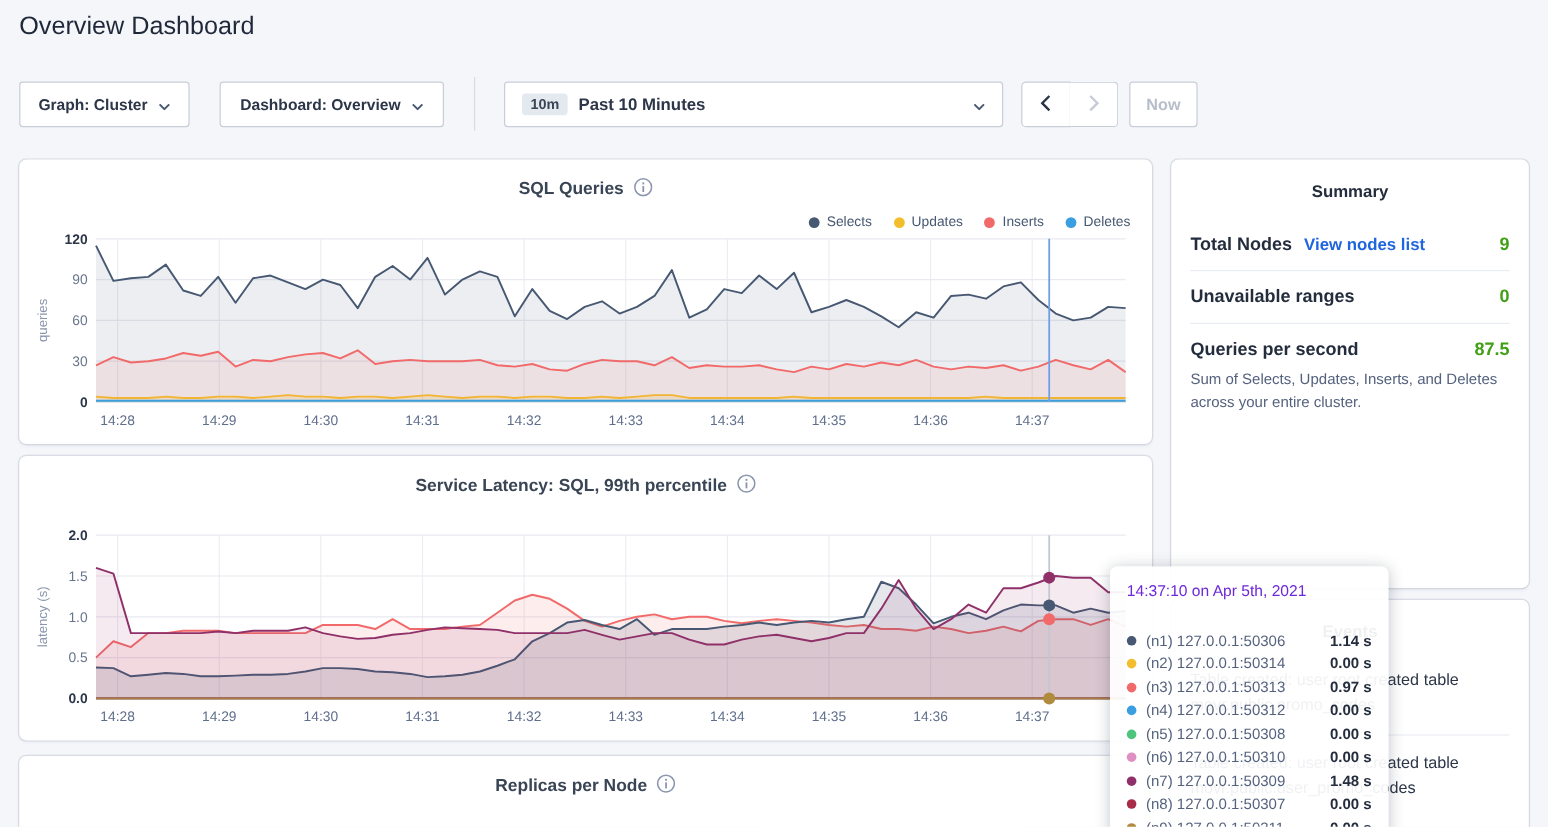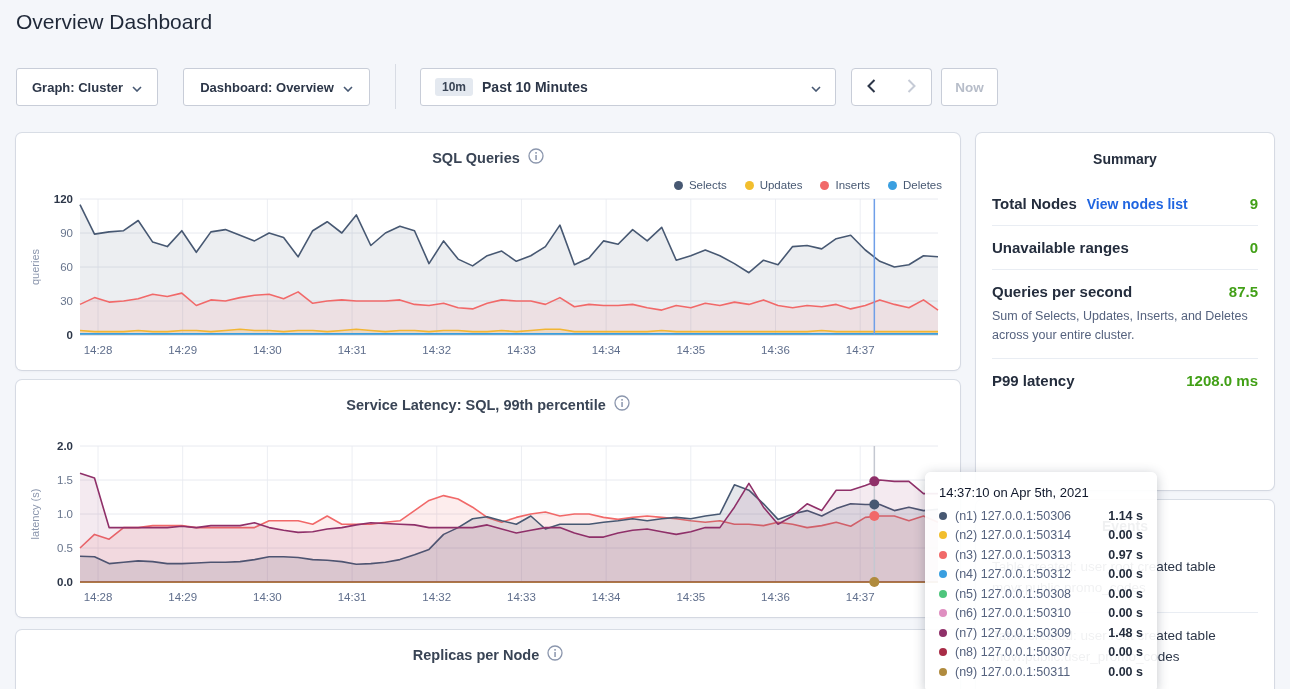--- a/index.html
+++ b/index.html
@@ -42,21 +42,21 @@
   .sum-link{font-weight:bold;font-size:14px;color:#2065e0;margin-left:10px;cursor:pointer;white-space:nowrap}
   .sum-value{margin-left:auto;font-weight:bold;font-size:15px;color:#42a017;white-space:nowrap}
   .sum-desc{font-size:12.5px;color:#55627e;line-height:1.5;margin-top:7px}
   
   .event-item{margin:0 16px;padding:13px 0;font-size:13.5px;color:#2c3648;line-height:1.55;border-top:1px solid #e9edf3}
   .event-item.first{border-top:none}
   
   #tooltip{position:absolute;left:925px;top:472px;width:232px;box-sizing:border-box;
            background:rgba(255,255,255,.93);border-radius:6px;z-index:20;
            box-shadow:0 2px 12px rgba(40,50,70,.28);padding:13px 14px 10px}
-  .tt-time{font-size:13px;color:#0f172a;margin-bottom:6px}
+  .tt-time{font-size:13px;color:#6d28d9;margin-bottom:24px}
   .tt-row{display:flex;align-items:center;font-size:12.5px;color:#55627e;height:19.5px}
   .tt-dot{width:8px;height:8px;border-radius:50%;margin-right:8px;flex:none}
   .tt-label{white-space:nowrap}
   .tt-val{margin-left:auto;font-weight:bold;color:#242d3d;white-space:nowrap}
 </style>
 </head>
 <body>
 
 <h1 class="page-title">Overview Dashboard</h1>
 
@@ -280,26 +280,20 @@
           <span class="sum-value">0</span>
         </div>
       </div>
       <div class="sum-row">
         <div class="sum-head">
           <span class="sum-label">Queries per second</span>
           <span class="sum-value">87.5</span>
         </div>
         <div class="sum-desc">Sum of Selects, Updates, Inserts, and Deletes across your entire cluster.</div>
       </div>
-      <div class="sum-row">
-        <div class="sum-head">
-          <span class="sum-label">P99 latency</span>
-          <span class="sum-value">1208.0 ms</span>
-        </div>
-      </div>
     </div>
 </div>
 
 <div id="tooltip">
   <div class="tt-time">14:37:10 on Apr 5th, 2021</div>
   <div id="tt-rows">
       <div class="tt-row">
         <span class="tt-dot" style="background: rgb(71, 88, 114);"></span>
         <span class="tt-label">(n1) 127.0.0.1:50306</span>
         <span class="tt-val">1.14 s</span>

